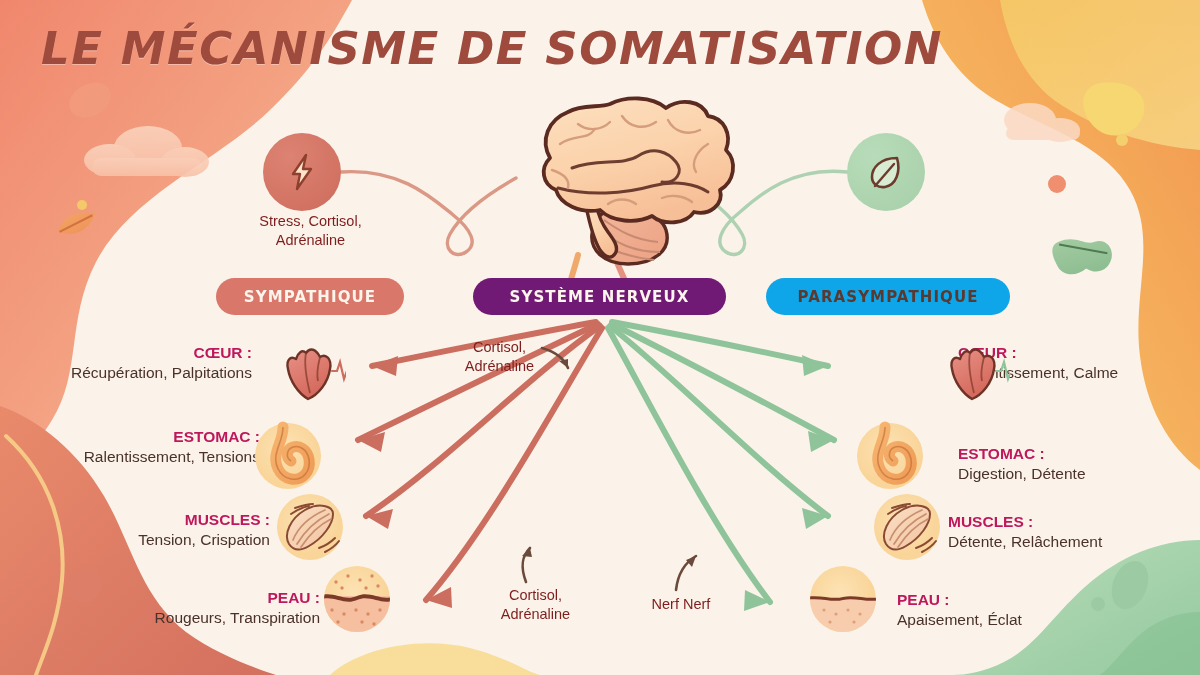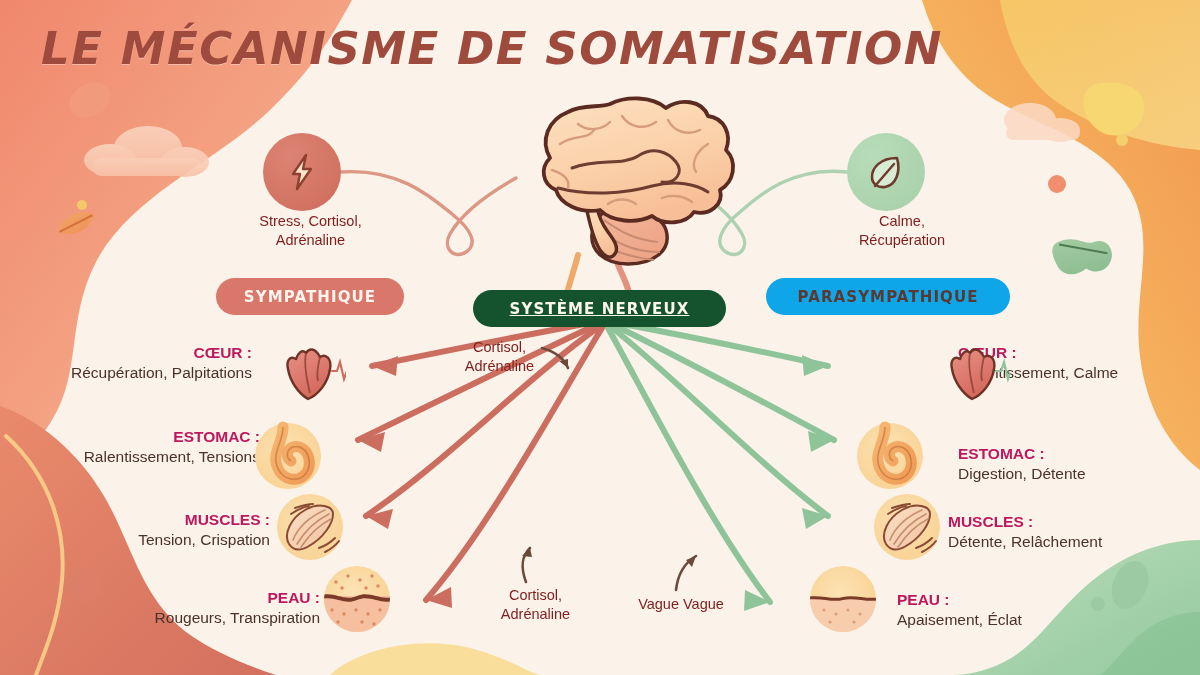--- a/index.html
+++ b/index.html
@@ -34,21 +34,21 @@
     height:37px;
     border-radius:19px;
     display:flex; align-items:center; justify-content:center;
     font-family:"DejaVu Sans", sans-serif;
     font-size:15px;
     font-weight:bold;
     letter-spacing:1.1px;
     white-space:nowrap;
   }
   #pill-symp  { left:216px; top:278px; width:188px; background:#d9776a; color:#fdf4ec; }
-  #pill-sn    { left:473px; top:290px; width:253px; background:#14532d; color:#fdf6ec;text-decoration:underline; }
+  #pill-sn    { left:473px; top:278px; width:253px; background:#701a75; color:#fdf6ec; }
   #pill-para  { left:766px; top:278px; width:244px; background:#0ea5e9; color:#5a3a30; }
 
   
   .iconcircle {
     position:absolute; width:78px; height:78px; border-radius:50%;
     display:flex; align-items:center; justify-content:center;
   }
   #ic-bolt { left:263px; top:133px; background:radial-gradient(circle at 34% 30%, #dd8373, #cd6b5c); }
   #ic-leaf { left:847px; top:133px; background:radial-gradient(circle at 34% 30%, #b8dcb9, #a6cfa8); }
 
@@ -294,27 +294,25 @@
       <path d="M11,36 L30,14" stroke="#6d3b2b" stroke-width="2.4" fill="none" stroke-linecap="round"></path>
     </svg>
   </div>
 
   <div class="pill" id="pill-symp">SYMPATHIQUE</div>
   <div class="pill" id="pill-sn">SYSTÈME NERVEUX</div>
   <div class="pill" id="pill-para">PARASYMPATHIQUE</div>
 
   <div class="note" id="note-stress">Stress, Cortisol,
 Adrénaline</div>
-  <div class="note" id="note-calme">Calme,
-Récupération</div>
   <div class="note" id="note-mid-cort">Cortisol,
 Adrénaline</div>
   <div class="note" id="note-bot-cort">Cortisol,
 Adrénaline</div>
-  <div class="note" id="note-nerf">Vague Vague</div>
+  <div class="note" id="note-nerf">Nerf Nerf</div>
 
   <div class="organ-label left-label" id="lbl-l0">
     <span class="k">CŒUR :</span>
     <span class="v">Récupération,
 Palpitations</span>
   </div>
   <div class="organ-label left-label" id="lbl-l1">
     <span class="k">ESTOMAC :</span>
     <span class="v">Ralentissement,
 Tensions</span>

